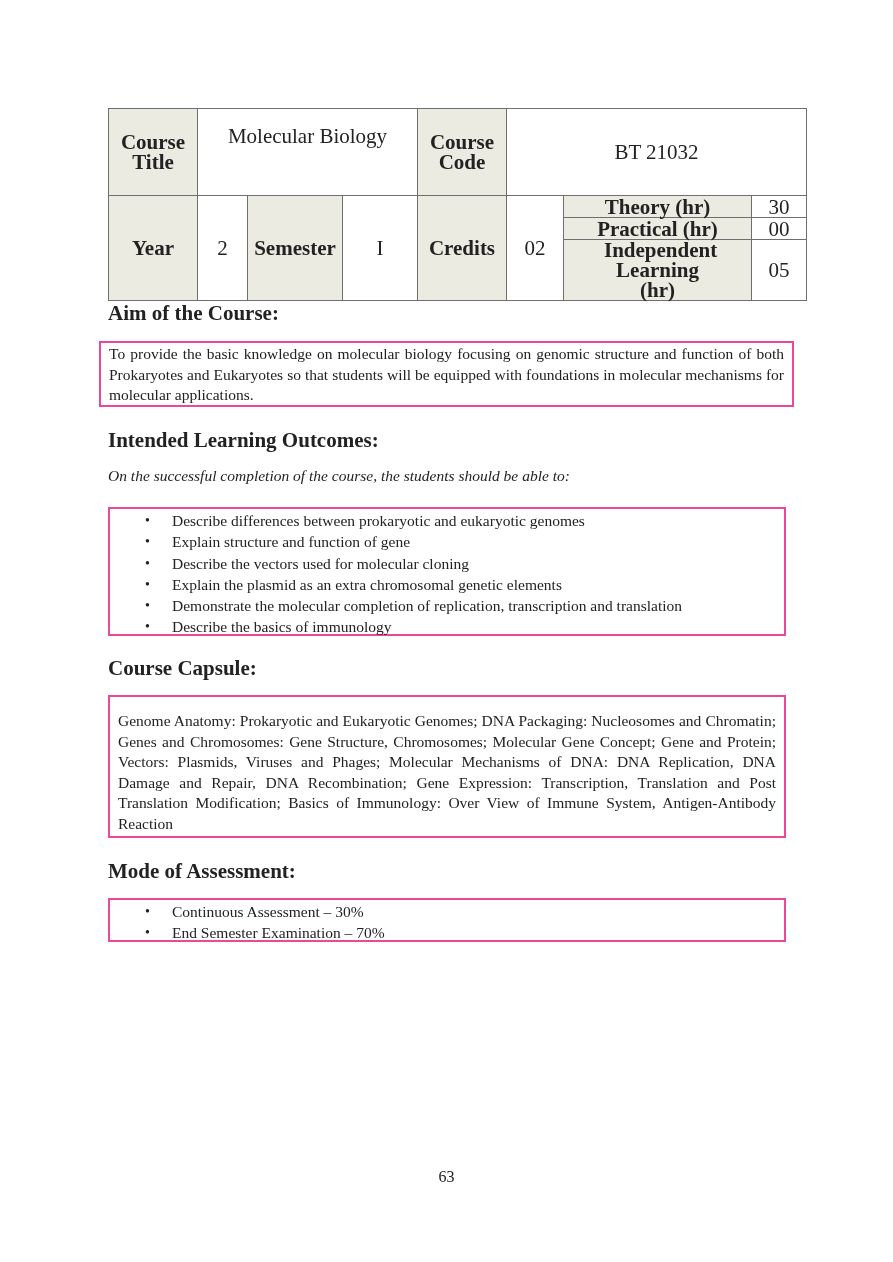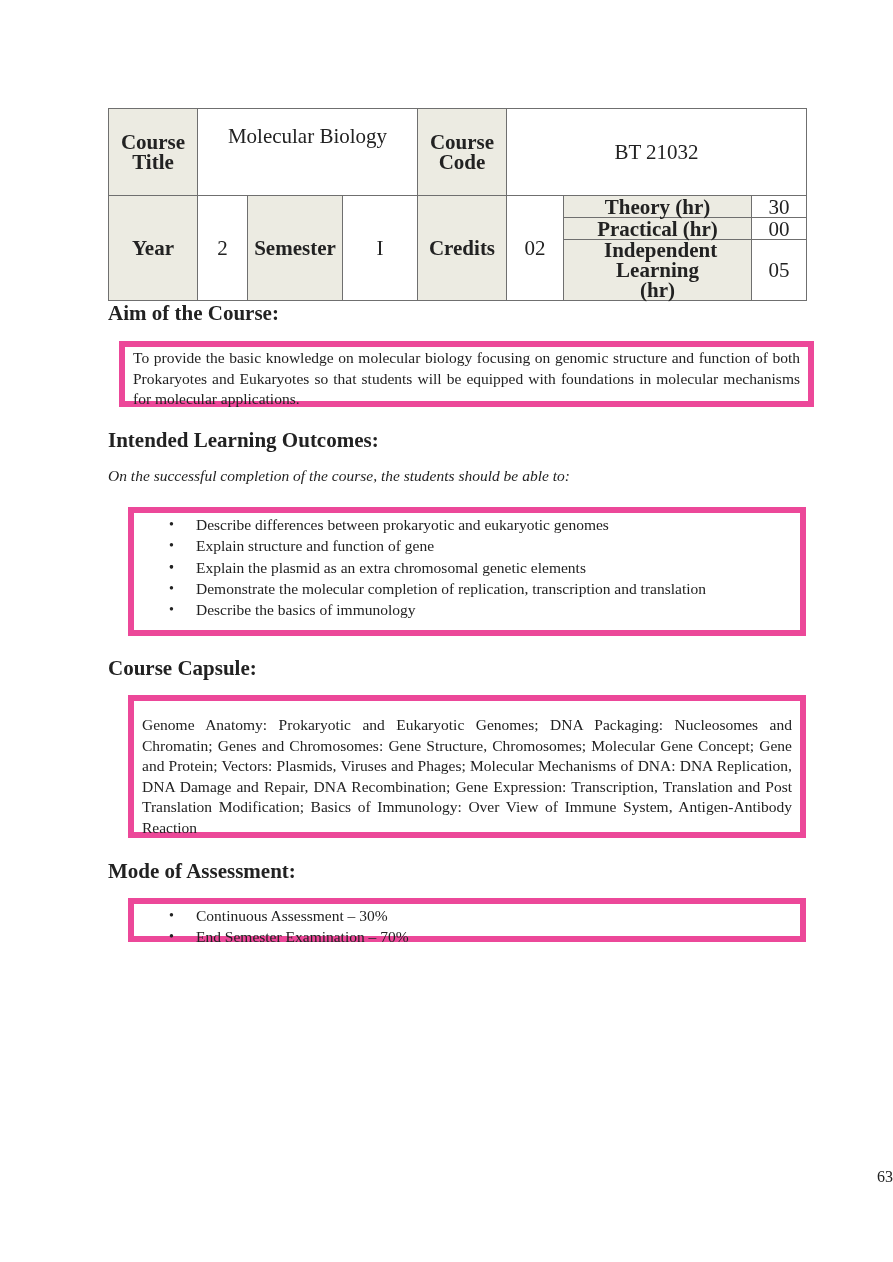--- a/index.html
+++ b/index.html
@@ -6,26 +6,26 @@
   body { width: 893px; height: 1262px; position: relative; overflow: hidden;
          font-family: "Liberation Serif", "DejaVu Serif", serif; color: #222; }
   table.info { position: absolute; left: 108px; top: 108px; width: 698px; border-collapse: collapse;
                font-size: 21px; table-layout: fixed; }
   table.info td { border: 1px solid #6f6f6f; text-align: center; vertical-align: middle; padding: 0 4px; line-height: 20px; }
   td.hd { background: #ecebe2; font-weight: bold; }
   td.sub { background: #ecebe2; font-weight: bold; height: 21px; }
   td.subv { height: 21px; }
   .section-title { position: absolute; left: 108px; font-weight: bold; font-size: 21px; }
   .intro { position: absolute; left: 108px; font-size: 15.5px; font-style: italic; }
-  .box { position: absolute; border: 6px solid #ec4899; box-sizing: border-box; font-size: 15.5px; line-height: 20.6px; margin-left: 20px; }
+  .box { position: absolute; border: 2px solid #ec4899; box-sizing: border-box; font-size: 15.5px; line-height: 20.6px; }
   .box p { margin: 0; text-align: justify; }
   .box ul { margin: 0; padding: 0; list-style: none; }
   .box li { position: relative; padding-left: 62px; line-height: 21.3px; white-space: nowrap; }
   .box li .bullet { position: absolute; left: 35px; top: 0; font-size: 14px; }
-  .page-num { position: absolute; left: 0; width: 893px; text-align: right; top: 1168px; font-size: 16px; }
+  .page-num { position: absolute; left: 0; width: 893px; text-align: center; top: 1168px; font-size: 16px; }
 </style>
 </head>
 <body>
 
 <table class="info">
   <colgroup>
     <col style="width:89px">
       <col style="width:50px">
       <col style="width:95px">
       <col style="width:75px">
@@ -66,21 +66,21 @@
 <div class="box" style="left:99px;top:341px;width:695px;height:66px;padding:1px 8px;">
   <p>To provide the basic knowledge on molecular biology focusing on genomic structure and function of both Prokaryotes and Eukaryotes so that students will be equipped with foundations in molecular mechanisms for molecular applications.</p>
 </div>
 
 <div class="section-title" style="top:428px">Intended Learning Outcomes:</div>
 <div class="intro" style="top:467px">On the successful completion of the course, the students should be able to:</div>
 <div class="box" style="left:108px;top:507px;width:678px;height:129px;padding-top:1px;">
   <ul>
     <li><span class="bullet">•</span><span>Describe differences between prokaryotic and eukaryotic genomes</span></li>
     <li><span class="bullet">•</span><span>Explain structure and function of gene</span></li>
-    <li><span class="bullet">•</span></li>
+    <li><span class="bullet">•</span><span>Describe the vectors used for molecular cloning</span></li>
     <li><span class="bullet">•</span><span>Explain the plasmid as an extra chromosomal genetic elements</span></li>
     <li><span class="bullet">•</span><span>Demonstrate the molecular completion of replication, transcription and translation</span></li>
     <li><span class="bullet">•</span><span>Describe the basics of immunology</span></li>
   </ul>
 </div>
 
 <div class="section-title" style="top:656px">Course Capsule:</div>
 <div class="box" style="left:108px;top:695px;width:678px;height:143px;padding:14px 8px;">
   <p>Genome Anatomy:  Prokaryotic and Eukaryotic Genomes; DNA Packaging:  Nucleosomes and Chromatin; Genes and Chromosomes: Gene Structure, Chromosomes; Molecular Gene Concept; Gene and Protein; Vectors: Plasmids, Viruses and Phages; Molecular Mechanisms of DNA:  DNA Replication, DNA Damage and Repair,  DNA Recombination; Gene Expression: Transcription, Translation and Post Translation Modification; Basics of Immunology:  Over View of Immune System, Antigen-Antibody Reaction</p>
 </div>

